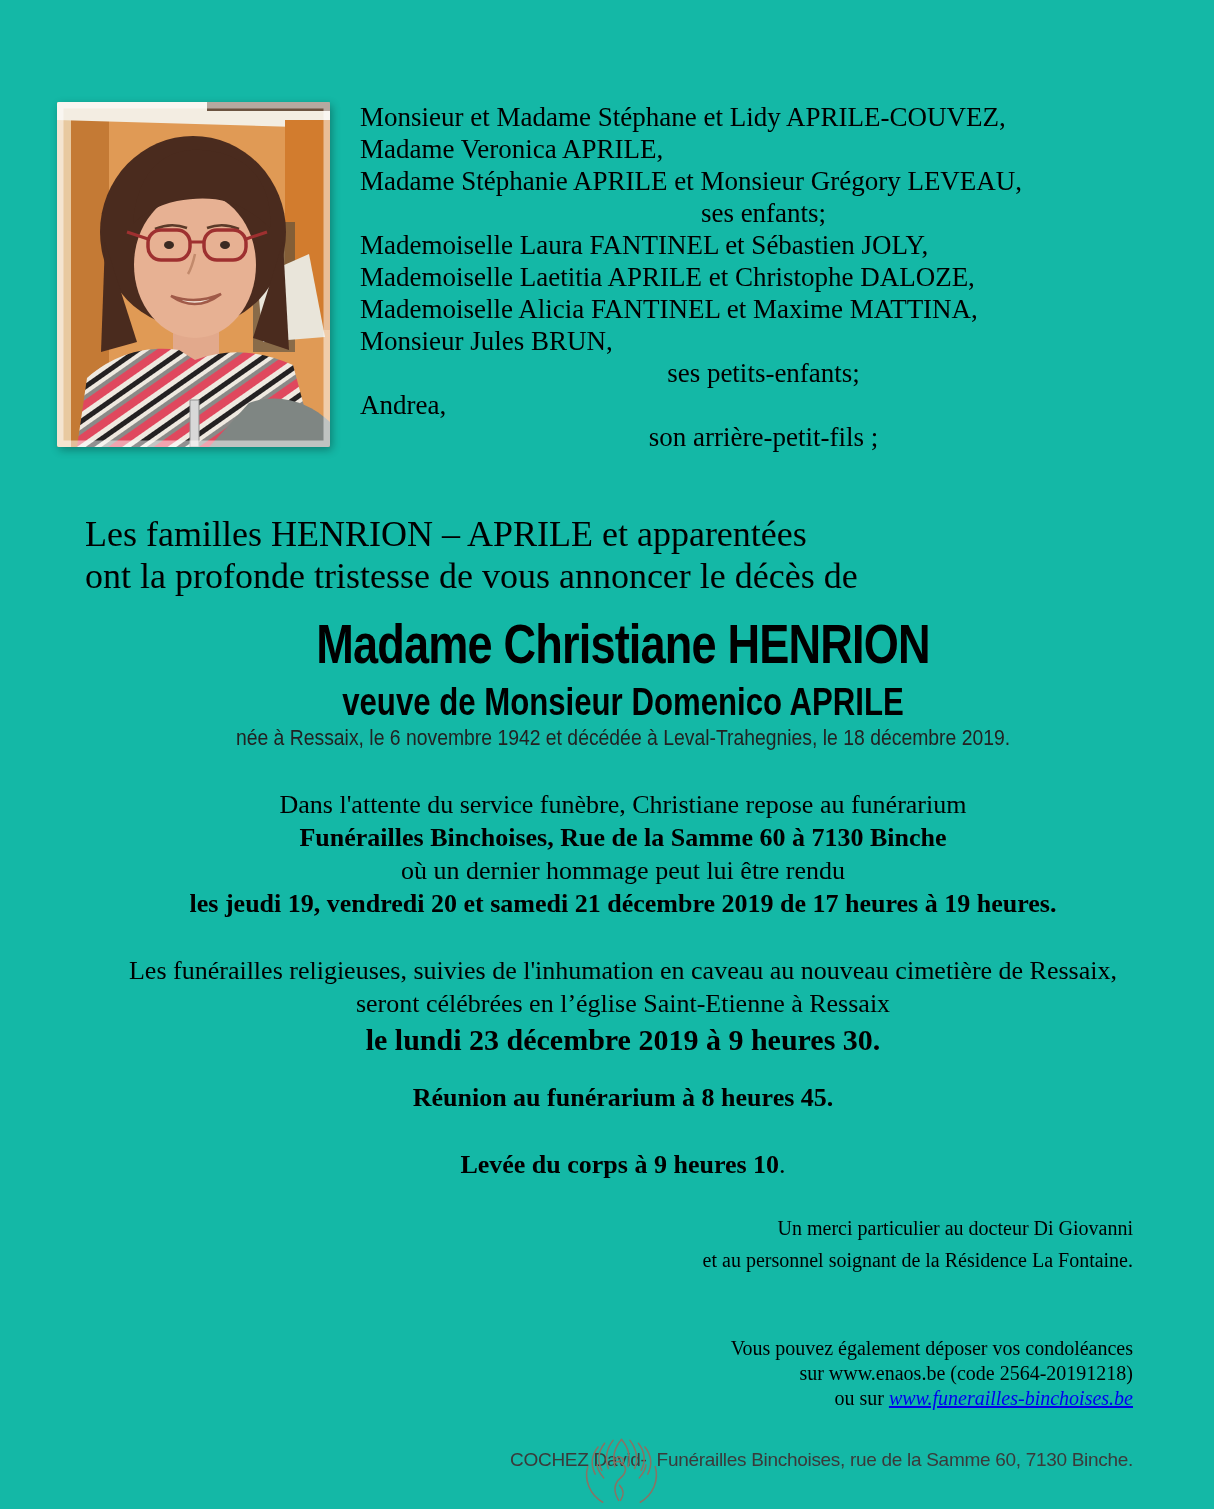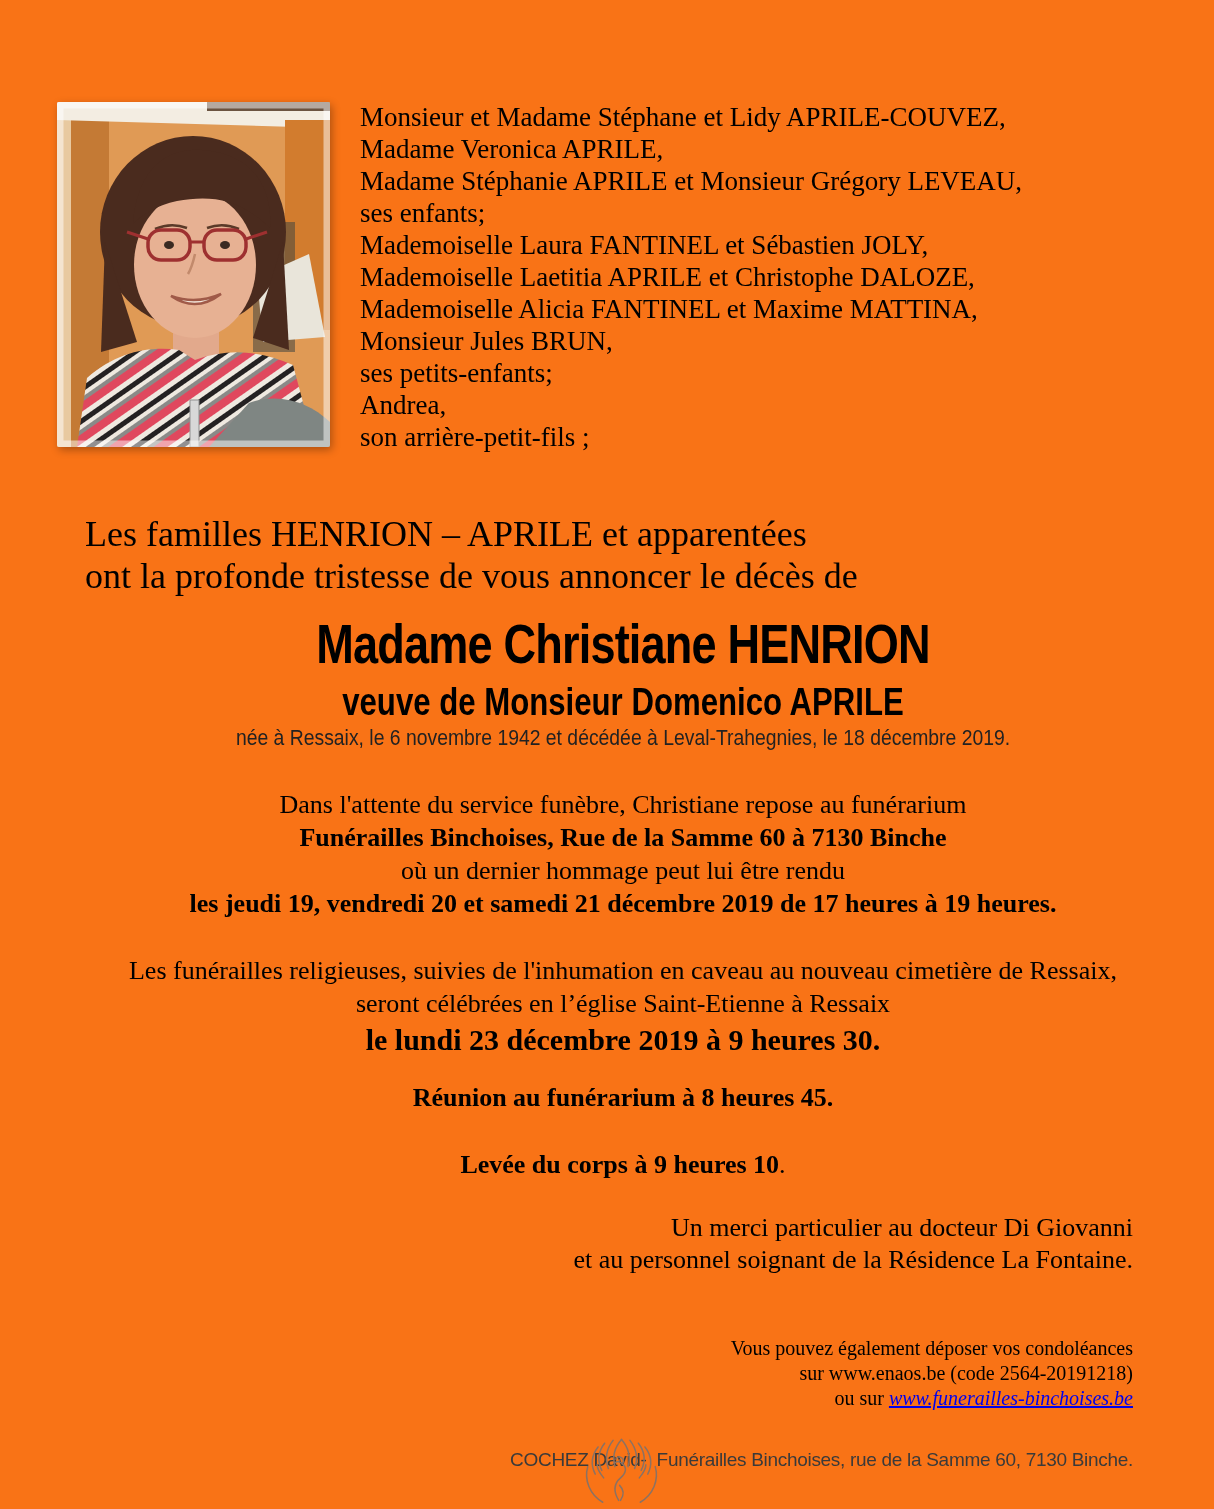--- a/index.html
+++ b/index.html
@@ -1,24 +1,24 @@
 <!DOCTYPE html>
 <html><head>
 <meta charset="utf-8">
 <style>
   html,body{margin:0;padding:0;background:#ffffff;}
-  .page{position:relative;width:1214px;height:1509px;background:#f97316;overflow:hidden;
+  .page{position:relative;width:1214px;height:1509px;background:#14b8a6;overflow:hidden;
         font-family:"Liberation Serif","DejaVu Serif",serif;color:#000;}
   
   .photo{position:absolute;left:57px;top:102px;width:273px;height:345px;
          box-shadow:2px 3px 9px rgba(0,0,0,.30);border-radius:2px;overflow:hidden;}
   
   .names{position:absolute;left:360px;top:101px;width:807px;
          font-size:27px;line-height:32px;white-space:nowrap;}
-  .names .r{text-align:left;}
+  .names .r{text-align:center;}
   
   .families{position:absolute;left:85px;top:513px;font-size:36px;line-height:42px;white-space:nowrap;}
   
   .cond{font-family:"Liberation Sans","DejaVu Sans",sans-serif;}
   .headline{position:absolute;left:16px;top:0;width:1214px;text-align:center;}
   .title{position:absolute;top:612px;width:100%;font-size:55px;font-weight:700;
          transform:scaleX(.82);transform-origin:50% 50%;letter-spacing:-1px;}
   .subtitle{position:absolute;top:681px;width:100%;font-size:38px;font-weight:700;
             transform:scaleX(.82);transform-origin:50% 50%;}
   .birth{position:absolute;top:725px;width:100%;font-size:22px;font-weight:400;color:#222;
@@ -26,21 +26,21 @@
   
   .cpar{position:absolute;left:16px;width:1214px;text-align:center;font-size:26px;line-height:33px;}
   .p-wake{top:788px;}
   .p-funeral{top:954px;}
   .big{font-size:30px;line-height:40px;font-weight:700;}
   .b{font-weight:700;}
   .p-reunion{top:1081px;font-weight:700;}
   .p-levee{top:1148px;}
   
   .rblock{position:absolute;right:81px;text-align:right;}
-  .thanks{top:1212px;font-size:26px;line-height:32px;margin-left:44px;}
+  .thanks{top:1212px;font-size:20px;line-height:32px;margin-left:44px;}
   .condolences{top:1336px;font-size:20px;line-height:25px;}
   .link{color:#0000ee;text-decoration:underline;cursor:pointer;font-style:italic;}
   
   .footer{top:1397px;font-family:"Liberation Sans","DejaVu Sans",sans-serif;
           font-size:19px;line-height:25px;color:#3a3a3a;letter-spacing:-.3px;white-space:pre-wrap;}
   .logo{position:absolute;left:573px;top:1431px;width:97px;height:75px;}
 </style>
 </head>
 <body>
 

